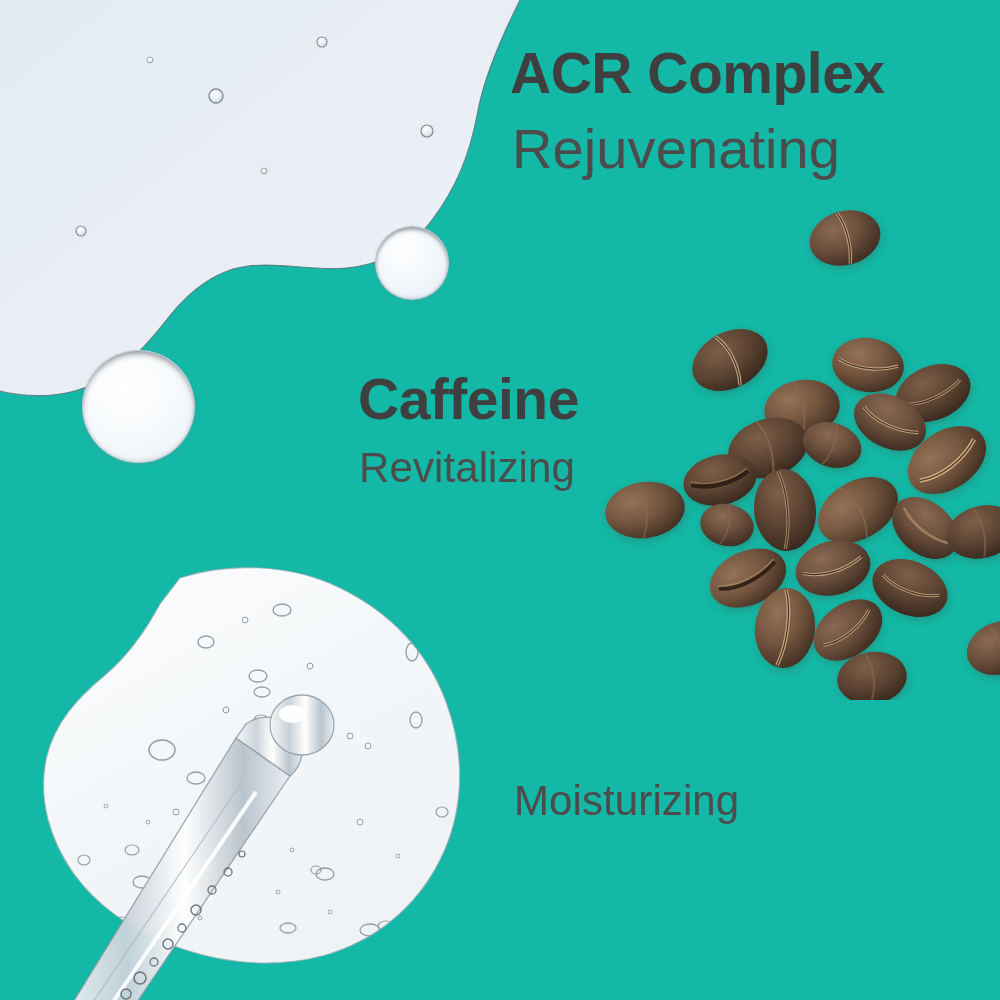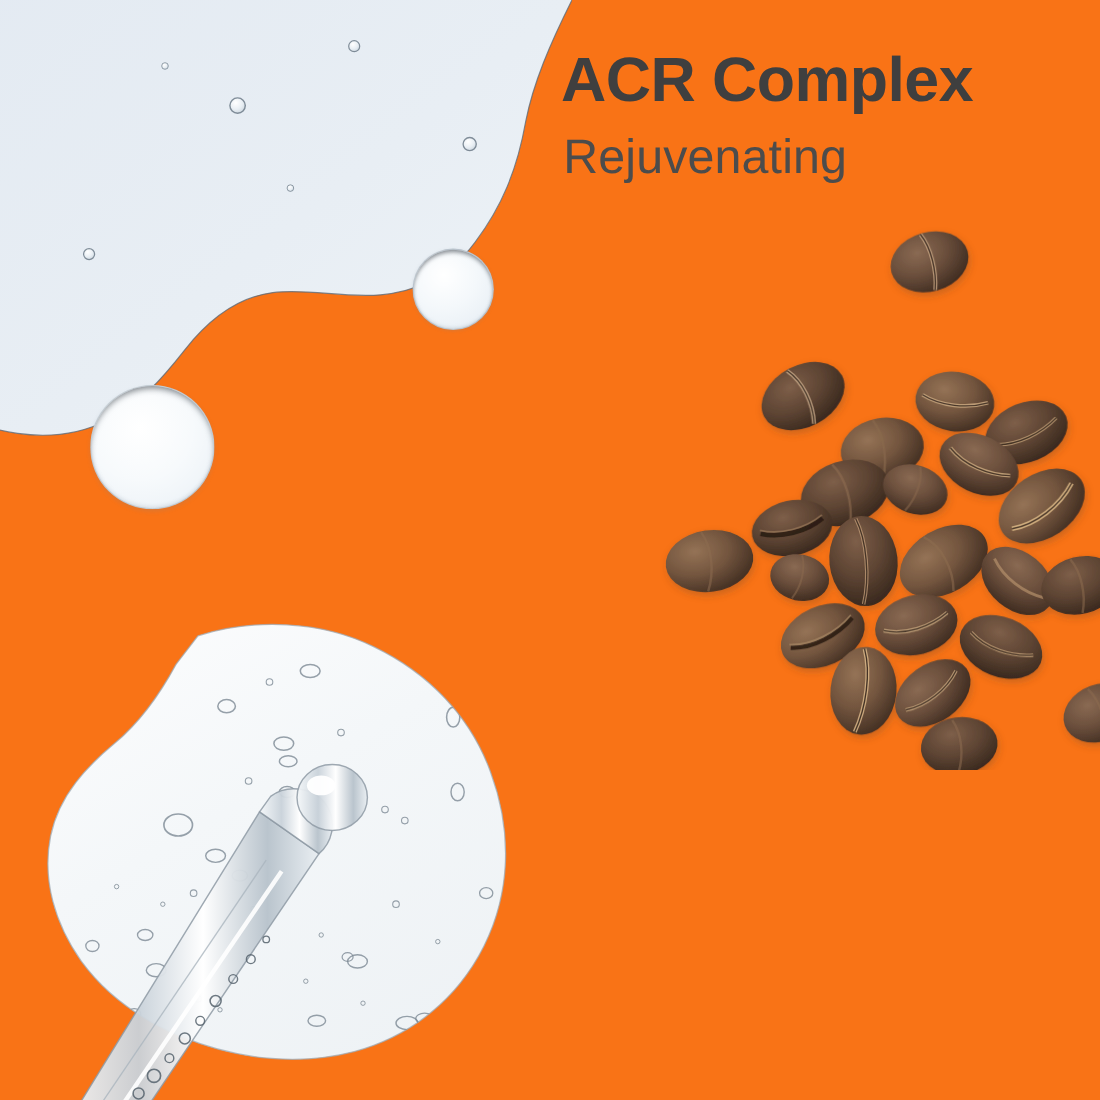--- a/index.html
+++ b/index.html
@@ -5,21 +5,21 @@
 <style>
   html, body {
     margin: 0;
     padding: 0;
     background: #ffffff;
   }
   #stage {
     position: relative;
     width: 1000px;
     height: 1000px;
-    background: #f97316;
+    background: #14b8a6;
     overflow: hidden;
     font-family: "Liberation Sans", "DejaVu Sans", sans-serif;
     -webkit-font-smoothing: antialiased;
   }
 
   
   .callout {
     position: absolute;
     line-height: 1;
     white-space: nowrap;
@@ -34,21 +34,21 @@
   .callout .subtitle {
     display: block;
     font-weight: 300;
     color: #4c4c4c;
     letter-spacing: 0.1px;
     line-height: 1.05;
   }
 
   #callout-acr      { left: 510px; top: 44px; }
   #callout-acr .title    { font-size: 57px; }
-  #callout-acr .subtitle { font-size: 44px; margin-top: 17px; margin-left: 2px; }
+  #callout-acr .subtitle { font-size: 56px; margin-top: 17px; margin-left: 2px; }
 
   #callout-caffeine { left: 358px; top: 370px; }
   #callout-caffeine .title    { font-size: 57px; }
   #callout-caffeine .subtitle { font-size: 42px; margin-top: 17px; margin-left: 1px; }
 
   #callout-panthenol { left: 511px; top: 762px; }
   #callout-panthenol .title    { font-size: 57px; }
   #callout-panthenol .subtitle { font-size: 42px; margin-top: 17px; margin-left: 3px; }
 
   
@@ -385,17 +385,22 @@
         <path d="M-3,-24 C4,-10 3,9 -4,24" fill="none" stroke="#8d6c50" stroke-width="2.2" stroke-opacity="0.55"></path>
       </g>
     </g>
   </svg>
 
   <div class="callout" id="callout-acr">
     <span class="title">ACR Complex</span>
     <span class="subtitle">Rejuvenating</span>
   </div>
 
+  <div class="callout" id="callout-caffeine">
+    <span class="title">Caffeine</span>
+    <span class="subtitle">Revitalizing</span>
+  </div>
 
   <div class="callout" id="callout-panthenol">
+    <span class="subtitle">Moisturizing</span>
   </div>
 
 </div>
 
 </body></html>

